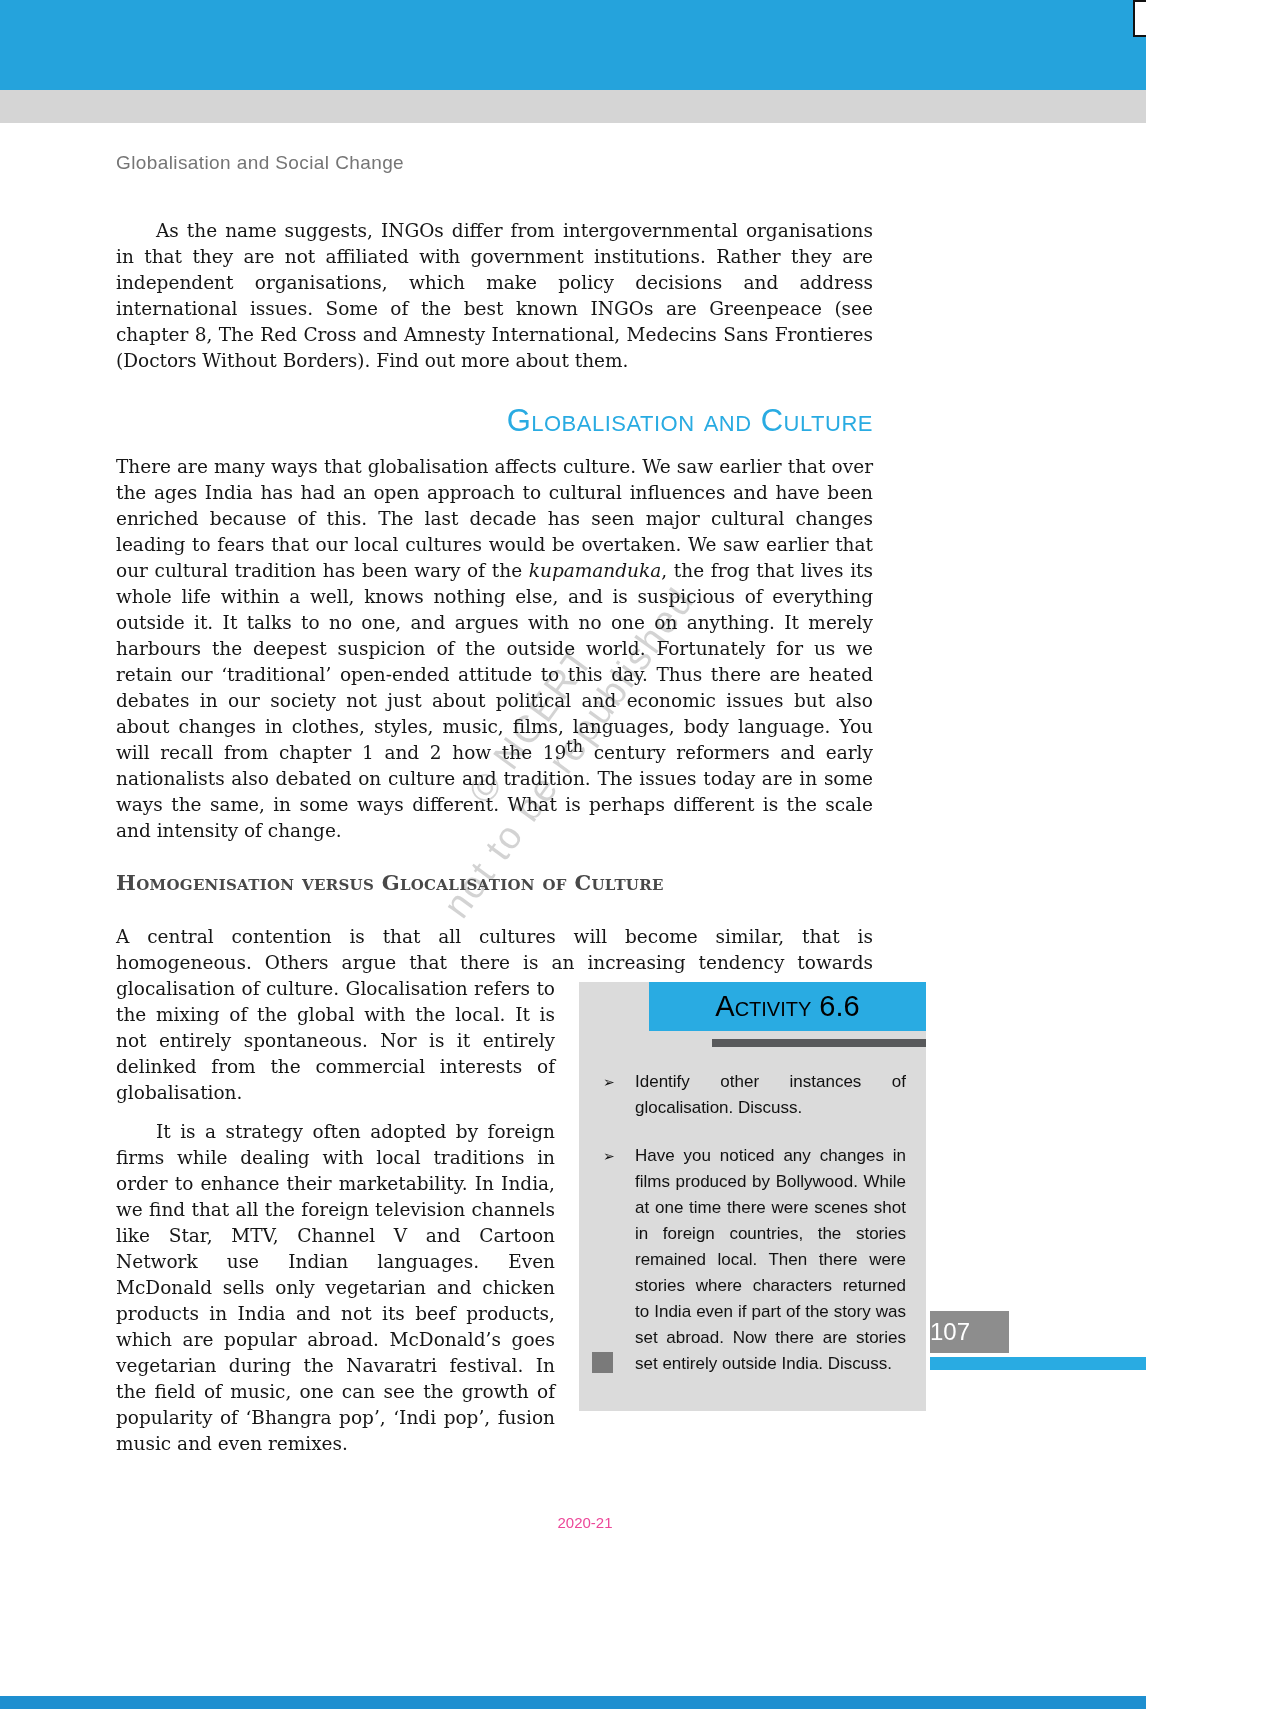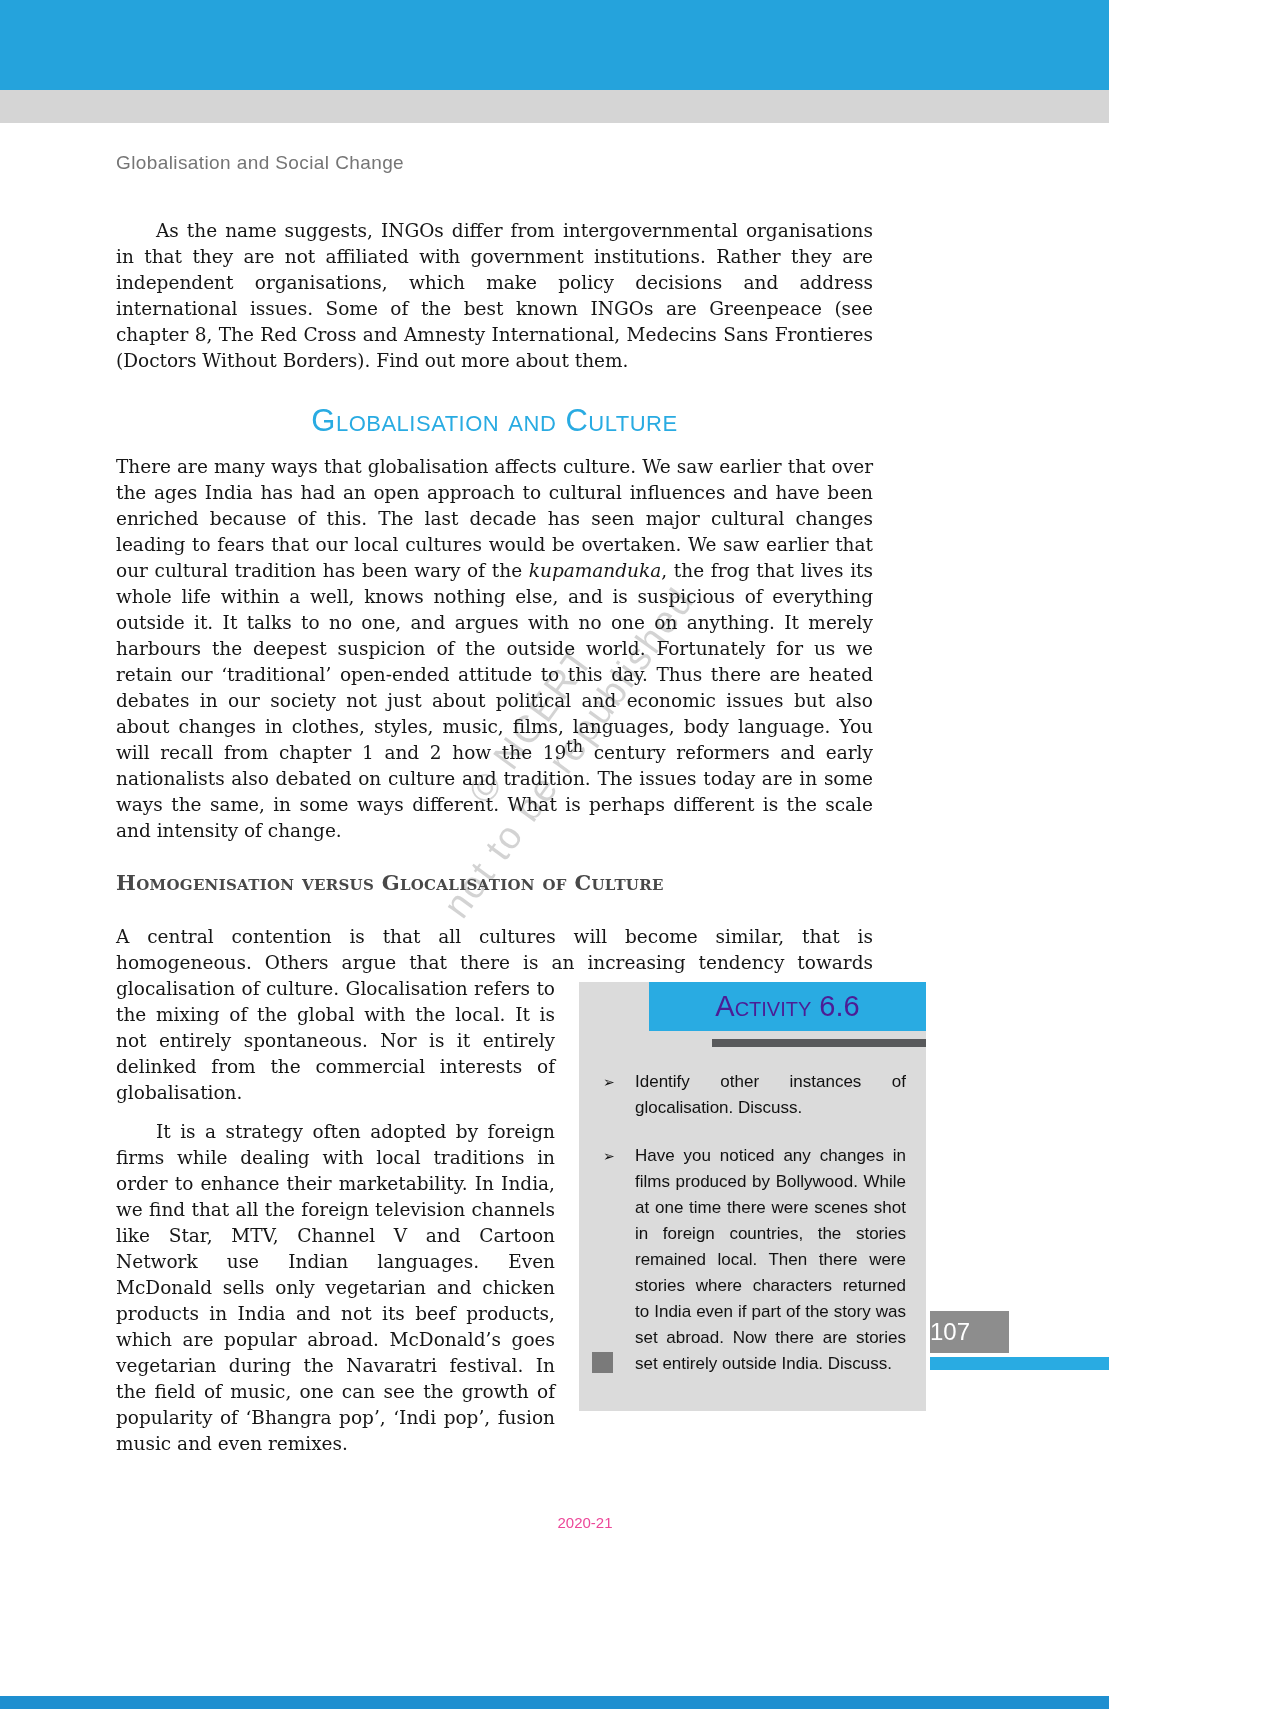--- a/index.html
+++ b/index.html
@@ -3,20 +3,21 @@
 <meta charset="utf-8">
 <style>
   html, body { margin: 0; padding: 0; background: #ffffff; }
   .page {
     position: relative;
     width: 1109px;
     height: 1709px;
     background: #ffffff;
     overflow: hidden;
     font-family: "DejaVu Serif", serif;
+    padding-left: 37px;
   }
 
   
   .top-band {
     position: absolute; top: 0; left: 0; width: 100%; height: 90px;
     background: #25A3DC;
   }
   .gray-band {
     position: absolute; top: 90px; left: 0; width: 100%; height: 33px;
     background: #D5D5D5;
@@ -57,21 +58,21 @@
 
   h2.section-heading {
     font-family: "Liberation Sans", sans-serif;
     font-variant: small-caps;
     font-weight: normal;
     color: #29ABE2;
     font-size: 31px;
     line-height: 34px;
     letter-spacing: 0.5px;
     margin: 30px 0 16px 0;
-    text-align: center;
+    text-align: right;
   }
   h3.sub-heading {
     font-family: "DejaVu Serif", serif;
     font-variant: small-caps;
     font-weight: bold;
     color: #484848;
     font-size: 21px;
     line-height: 26px;
     letter-spacing: 0.3px;
     margin: 26px 0 28px 0;
@@ -83,21 +84,21 @@
   
   .activity-box {
     float: right;
     width: 347px;
     margin: 6px -53px 10px 24px;
     background: #DBDBDB;
     padding-bottom: 34px;
   }
   .activity-title {
     margin-left: 70px; height: 49px; line-height: 49px;
-    background: #29ABE2; color: #4c1d95;
+    background: #29ABE2; color: #000000;
     font-family: "Liberation Sans", sans-serif;
     font-variant: small-caps;
     font-size: 29px; text-align: center;
   }
   .activity-bar {
     margin-left: 133px; margin-top: 8px; height: 8px;
     background: #58595B;
   }
   .activity-item {
     position: relative;

